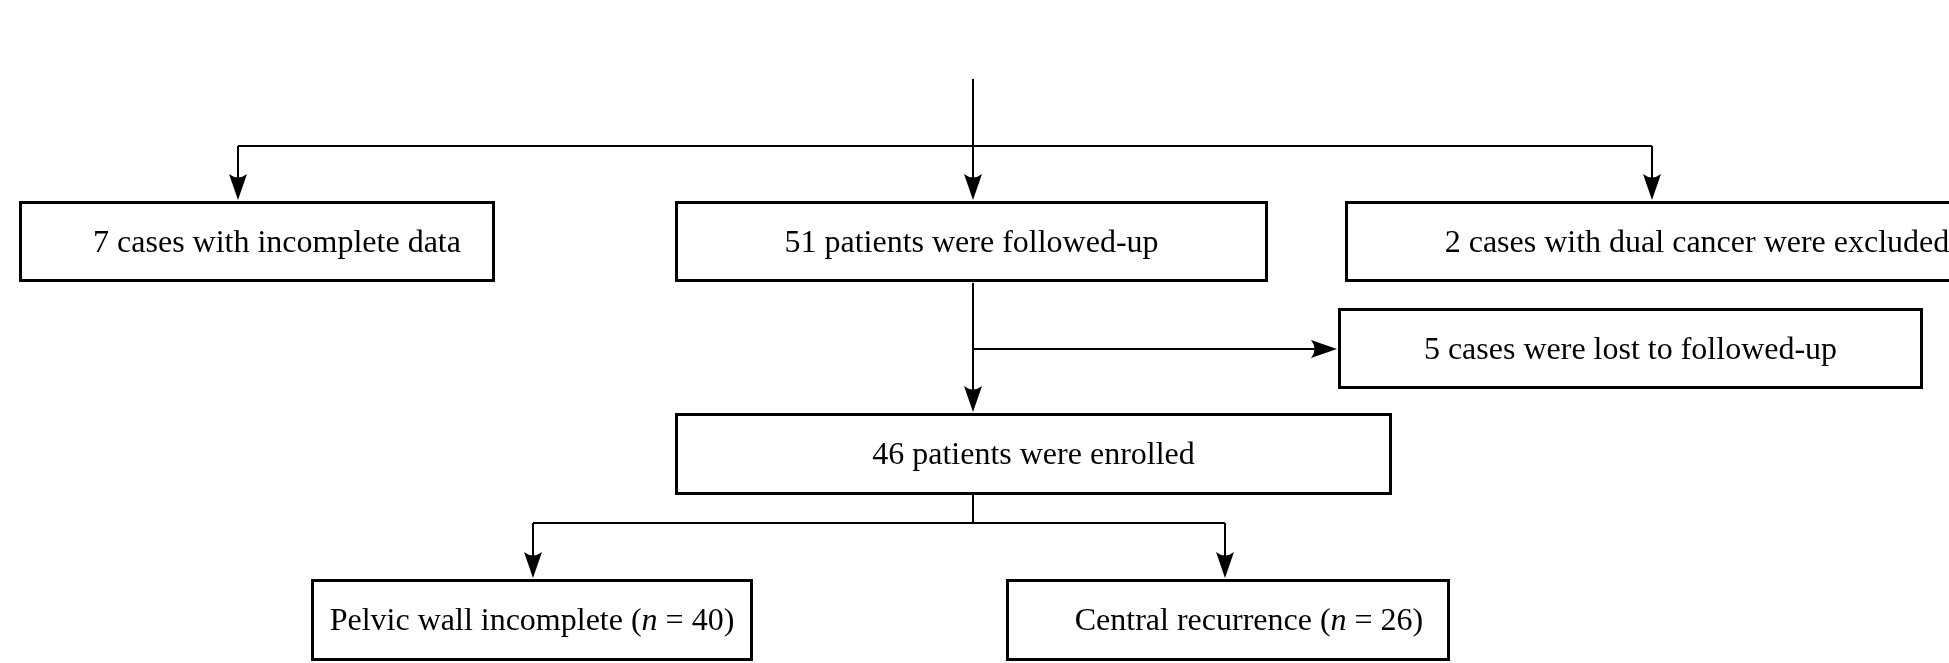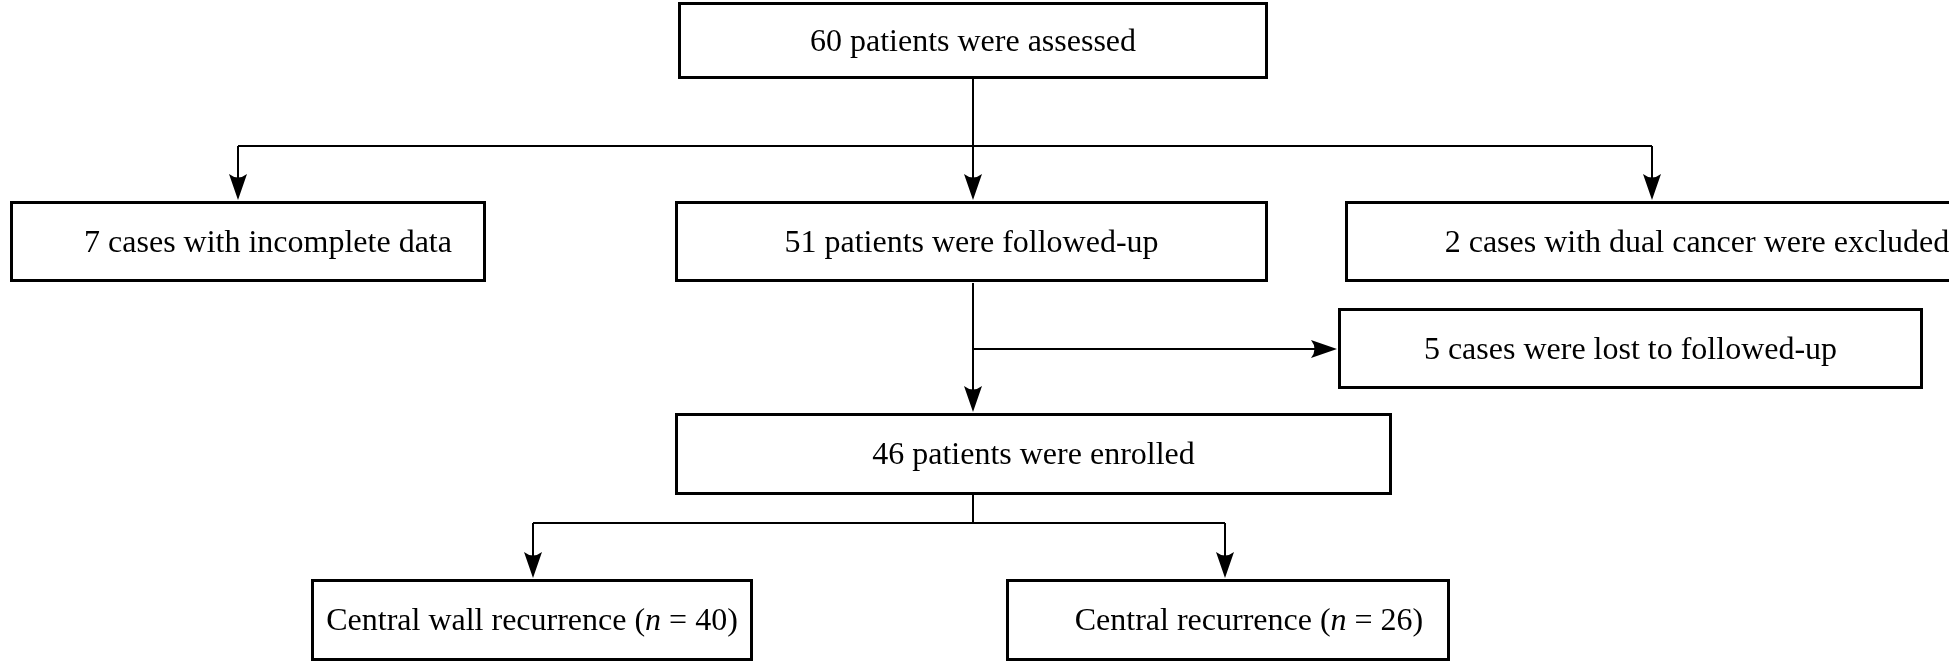--- a/index.html
+++ b/index.html
@@ -43,21 +43,21 @@
     text-align: center;
     font-size: 32px;
     line-height: 1.1;
     white-space: nowrap;
   }
   .node .nvar {
     font-style: italic;
   }
   
   .n-assessed   { left: 678px;  top: 2px;   width: 590px; height: 77px; }
-  .n-incomplete { left: 10px;    top: 201px; width: 476px; height: 81px; padding-left: 40px; }
+  .n-incomplete { left: 19px;    top: 201px; width: 476px; height: 81px; padding-left: 40px; }
   .n-followed   { left: 675px;  top: 201px; width: 593px; height: 81px; }
   .n-dual       { left: 1345px; top: 201px; width: 704px; height: 81px; }
   .n-lost       { left: 1338px; top: 308px; width: 585px; height: 81px; }
   .n-enrolled   { left: 675px;  top: 413px; width: 717px; height: 82px; }
   .n-pelvic     { left: 311px;  top: 579px; width: 442px; height: 82px; }
   .n-central    { left: 1006px; top: 579px; width: 444px; height: 82px; padding-left: 42px; }
 </style>
 </head>
 <body>
 
@@ -84,23 +84,20 @@
     <path class="head" d="M 1337 349 L 1311 340 Q 1318 349 1311 358 Z"></path>
 
     <path class="line" d="M 973 495 V 523"></path>
     <path class="line" d="M 533 523 H 1225"></path>
     <path class="line" d="M 533 523 V 563"></path>
     <path class="head" d="M 533 578 L 524 552 Q 533 559 542 552 Z"></path>
     <path class="line" d="M 1225 523 V 563"></path>
     <path class="head" d="M 1225 578 L 1216 552 Q 1225 559 1234 552 Z"></path>
   </svg>
 
-  <div class="node n-assessed">
-    <span>60 patients were assessed</span>
-  </div>
 
   <div class="node n-incomplete">
     <span>7 cases with incomplete data</span>
   </div>
 
   <div class="node n-followed">
     <span>51 patients were followed-up</span>
   </div>
 
   <div class="node n-dual">
@@ -109,20 +106,20 @@
 
   <div class="node n-lost">
     <span>5 cases were lost to followed-up</span>
   </div>
 
   <div class="node n-enrolled">
     <span>46 patients were enrolled</span>
   </div>
 
   <div class="node n-pelvic">
-    <span><span>Central wall recurrence (</span><span class="nvar">n</span><span> = 40)</span></span>
+    <span><span>Pelvic wall incomplete (</span><span class="nvar">n</span><span> = 40)</span></span>
   </div>
 
   <div class="node n-central">
     <span><span>Central recurrence (</span><span class="nvar">n</span><span> = 26)</span></span>
   </div>
 
 </div>
 
 </body></html>

